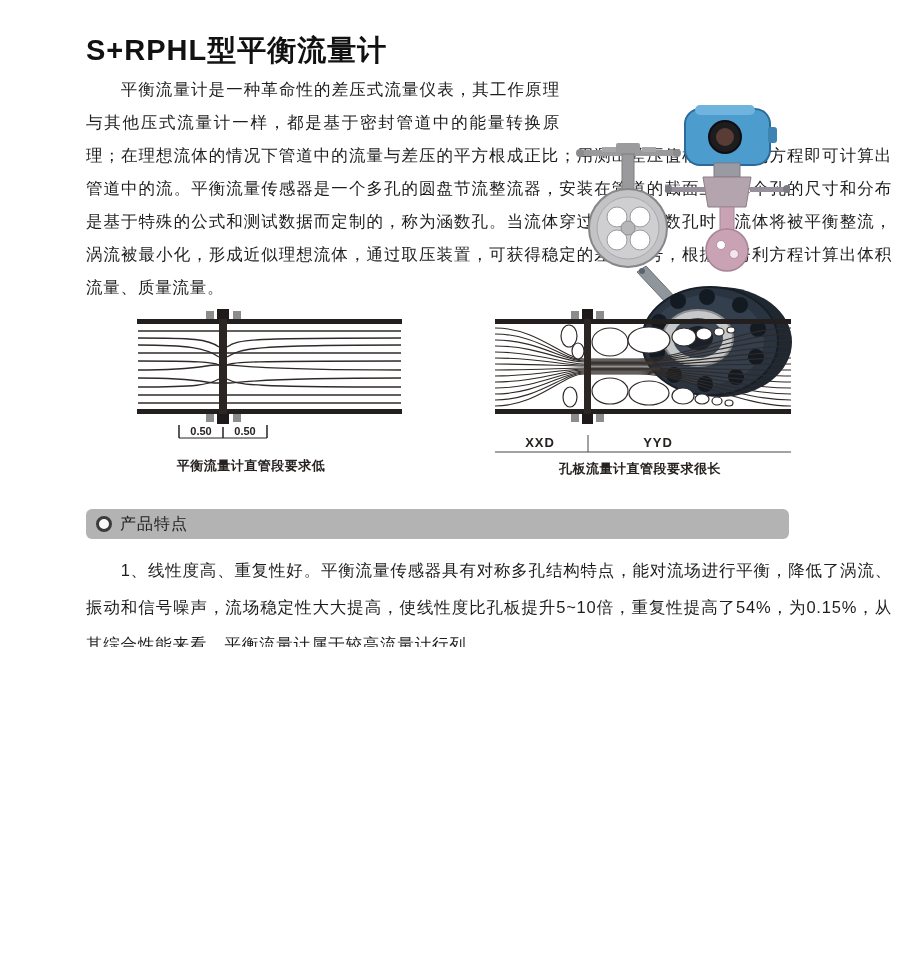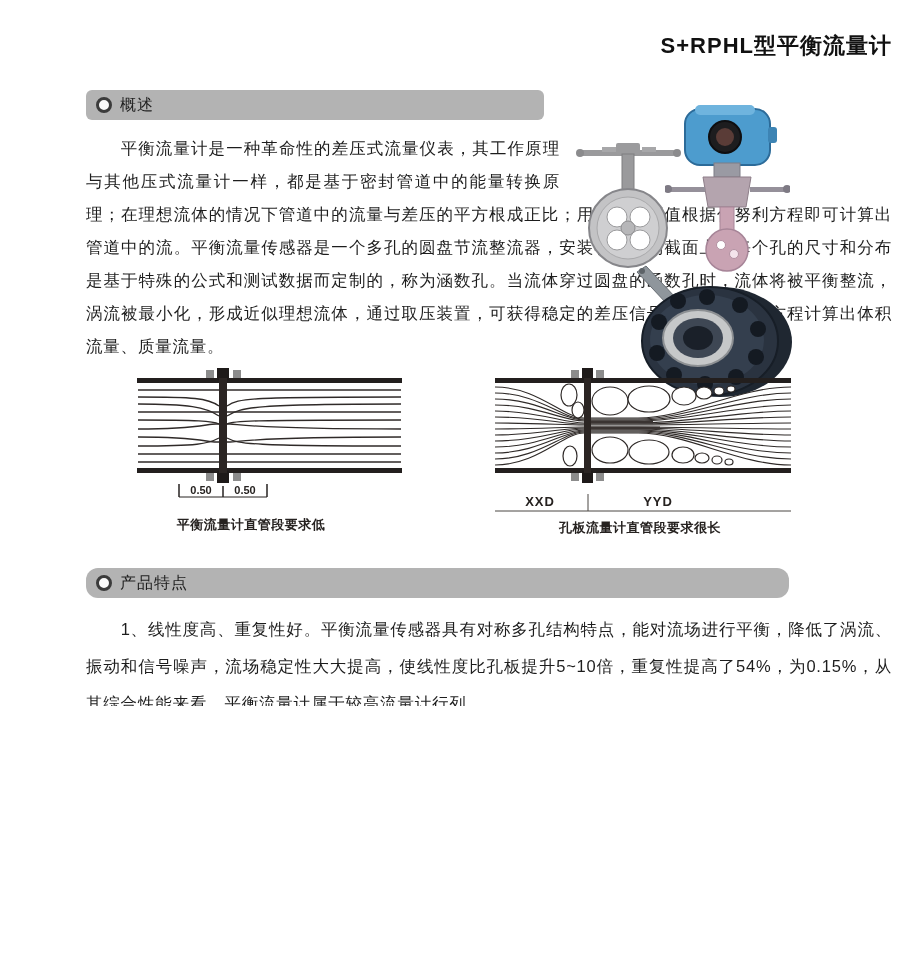--- a/index.html
+++ b/index.html
@@ -5,35 +5,35 @@
   html,body{margin:0;padding:0;background:#ffffff;}
   body{
     width:900px;height:971px;position:relative;overflow:hidden;
     font-family:"Liberation Sans", sans-serif;
     color:#1d1d1d;
   }
   .page{width:900px;height:971px;box-sizing:border-box;padding:0 8px 0 86px;position:relative;}
 
   
   .doc-title{
-    margin:0;padding-top:31px;height:30px;text-align:right;
-    font-size:22px;font-weight:bold;letter-spacing:1px;color:#111;
+    margin:0;padding-top:31px;height:30px;text-align:left;
+    font-size:29px;font-weight:bold;letter-spacing:1px;color:#111;
   }
 
   
   .section-bar{
     height:30px;background:#b3b3b3;border-radius:6px;
     display:flex;align-items:center;box-sizing:border-box;padding-left:10px;
     font-size:16px;color:#1e1e1e;letter-spacing:1px;
   }
   .bar-narrow{width:458px;}
   .bar-wide{width:703px;}
   .bar-overview{margin-top:29px;}
   .bar-principle{margin-top:23px;}
-  .bar-features{margin-top:3px;border-radius:12px;}
+  .bar-features{margin-top:3px;}
   .ring{
     width:10px;height:10px;border:3px solid #3b3b3b;border-radius:50%;
     background:#fafafa;display:inline-block;margin-right:8px;flex:0 0 auto;
   }
 
   
   .para{
     font-size:16.5px;line-height:33px;letter-spacing:0.8px;
     text-align:justify;text-indent:2.1em;color:#1d1d1d;margin:0;
     overflow:hidden;
@@ -134,24 +134,20 @@
         <circle cx="68" cy="38" r="8"></circle>
       </g>
       <g>
         <ellipse cx="88" cy="75" rx="35" ry="28" stroke="#8d9093" stroke-width="2" fill="#c6c8c9"></ellipse>
         <ellipse cx="88" cy="75" rx="25" ry="20" fill="#3e4754"></ellipse>
         <ellipse cx="88" cy="75" rx="15" ry="12" fill="#1a2029"></ellipse>
       </g>
     </svg>
   </div>
 
-  <div class="section-bar bar-narrow bar-overview">
-    <span class="ring"></span>
-    <span>概述</span>
-  </div>
 
   <div class="para p-principle">
     <div class="wrap-spacer"></div>
     <span>平衡流量计是一种革命性的差压式流量仪表，其工作原理与其他压式流量计一样，都是基于密封管道中的能量转换原理；在理想流体的情况下管道中的流量与差压的平方根成正比；用测出差压值根据伯努利方程即可计算出管道中的流。平衡流量传感器是一个多孔的圆盘节流整流器，安装在管道的截面上，每个孔的尺寸和分布是基于特殊的公式和测试数据而定制的，称为涵数孔。当流体穿过圆盘的函数孔时，流体将被平衡整流，涡流被最小化，形成近似理想流体，通过取压装置，可获得稳定的差压信号，根据伯努利方程计算出体积流量、质量流量。</span>
   </div>
 
   <div class="diagrams">
 
     <svg class="diagram-svg dg-left" width="290" height="180" viewBox="0 0 290 180">
       <g stroke="#2f2a28" stroke-width="1.3" fill="none">

